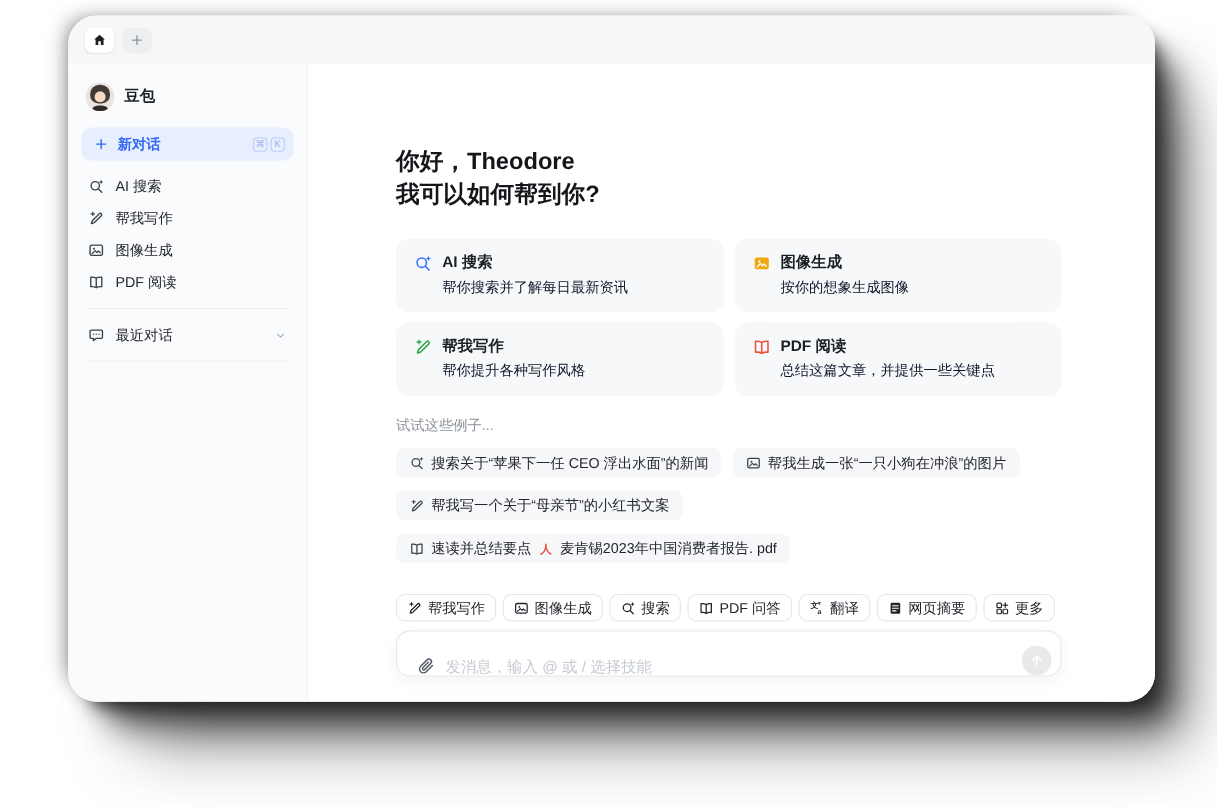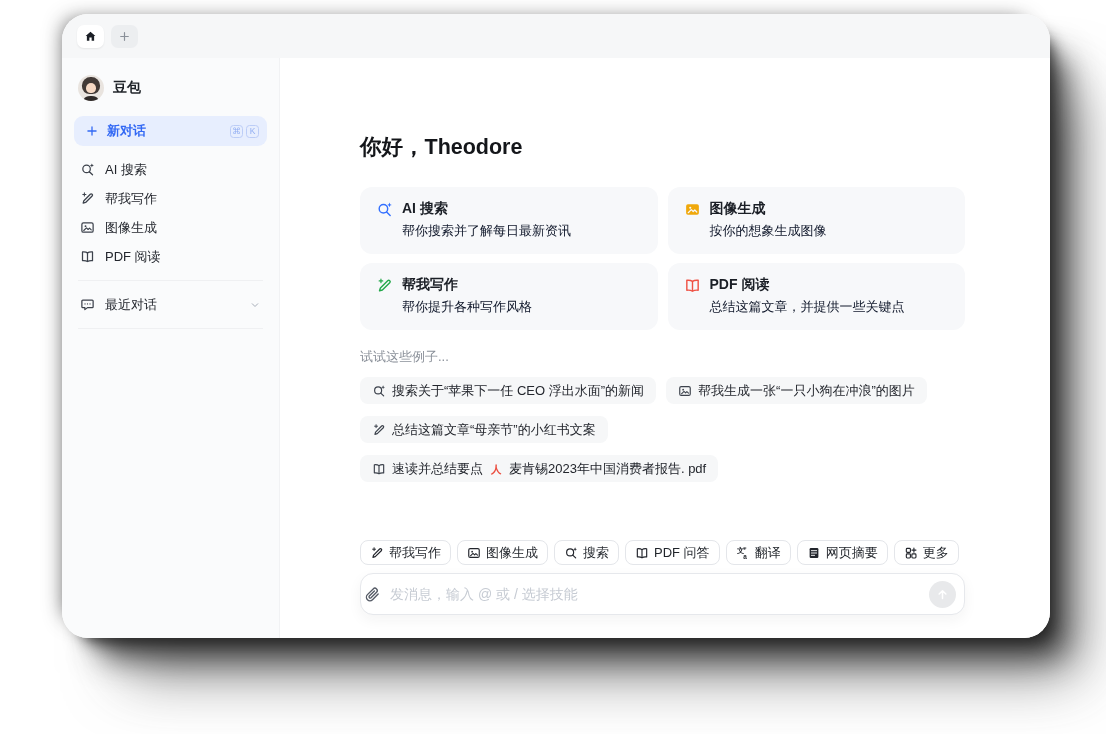--- a/index.html
+++ b/index.html
@@ -78,21 +78,21 @@
   .chip .pdf{ color:#eb4b3d; }
 
   .bottom{ margin-top:auto; padding-bottom:23px; }
   .skill-bar{ display:flex; gap:6px; margin-bottom:8px; }
   .skill{ height:25px; padding:0 9px; background:#fff; border:1px solid #e4e6ea;
     border-radius:8px; display:flex; align-items:center; gap:5px; font-size:13px;
     color:#1f2329; cursor:pointer; }
   .skill .ic{ color:#23262d; }
 
   .composer{ height:42px; border:1px solid #e6e8ec; border-radius:13px;
-    display:flex; align-items:center; padding:0 8px 0 3px; background:#fff;
+    display:flex; align-items:flex-end; padding:0 8px 0 18px; background:#fff;
     box-shadow:0 5px 14px rgba(31,35,41,.05); }
   .composer .clip{ color:#555b66; cursor:pointer; }
   .composer input{ flex:1; border:0; outline:0; font-size:14px; margin-left:9px;
     color:#1f2329; background:transparent; font-family:inherit; }
   .composer input::placeholder{ color:#c6cbd3; }
   .send{ width:27px; height:27px; border-radius:50%; background:#e8e9eb; border:0;
     display:flex; align-items:center; justify-content:center; color:#fff; cursor:pointer; }
 </style>
 </head>
 <body>
@@ -262,20 +262,21 @@
         </div>
 
         <div class="divider"></div>
 
       </div>
     </div>
 
     <div class="main">
       <div class="hero">
         <div>你好，Theodore</div>
+        <div>我可以如何帮到你?</div>
       </div>
 
       <div class="cards">
         <div class="card">
           <div class="card-head">
             <span class="ic" style="color: rgb(51, 112, 255);">
                 <svg width="17" height="17">
                   <use href="#i-search"></use>
                 </svg>
               </span>
@@ -336,21 +337,21 @@
               </svg>
             </span>
           <span>帮我生成一张“一只小狗在冲浪”的图片</span>
         </div>
         <div class="chip">
           <span class="ic">
               <svg width="14" height="14">
                 <use href="#i-write"></use>
               </svg>
             </span>
-          <span>总结这篇文章“母亲节”的小红书文案</span>
+          <span>帮我写一个关于“母亲节”的小红书文案</span>
         </div>
         <div class="chip">
           <span class="ic">
               <svg width="14" height="14">
                 <use href="#i-book"></use>
               </svg>
             </span>
           <span>速读并总结要点</span>
           <span class="ic pdf">
               <svg width="14" height="14">

